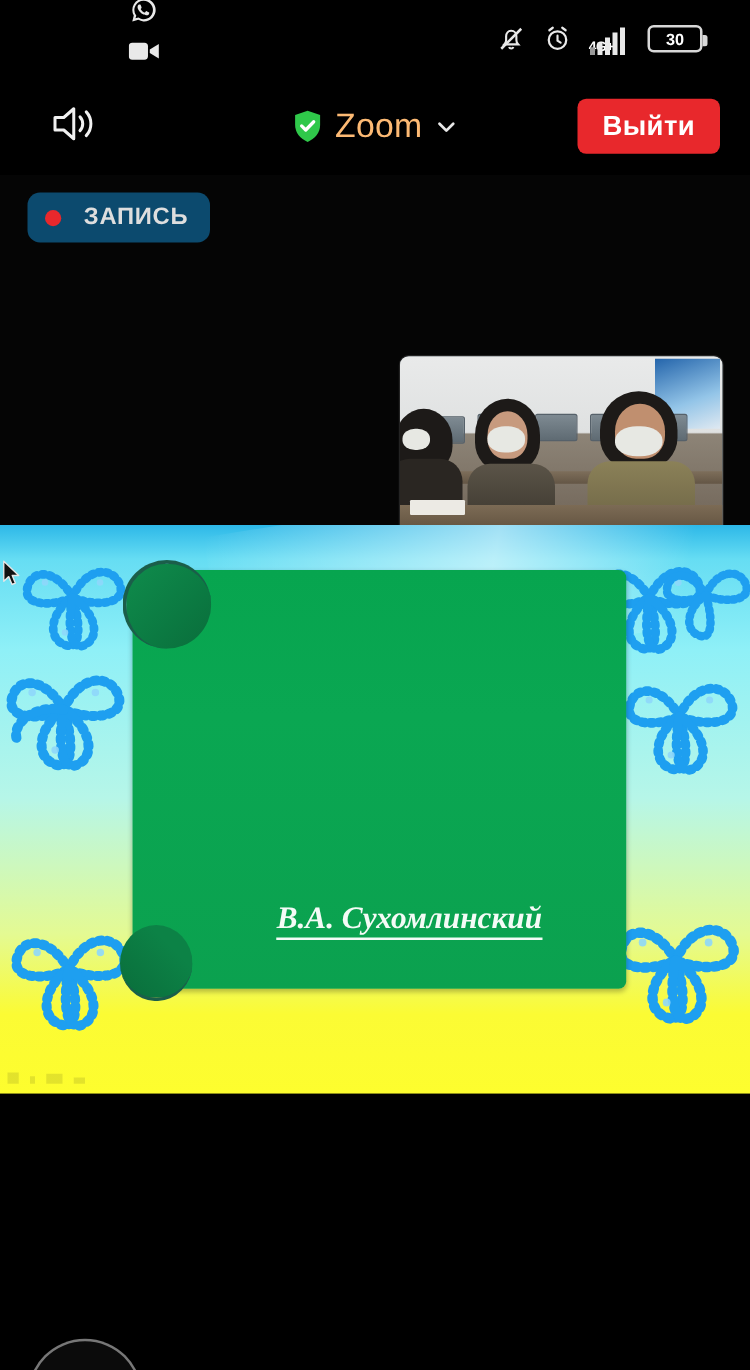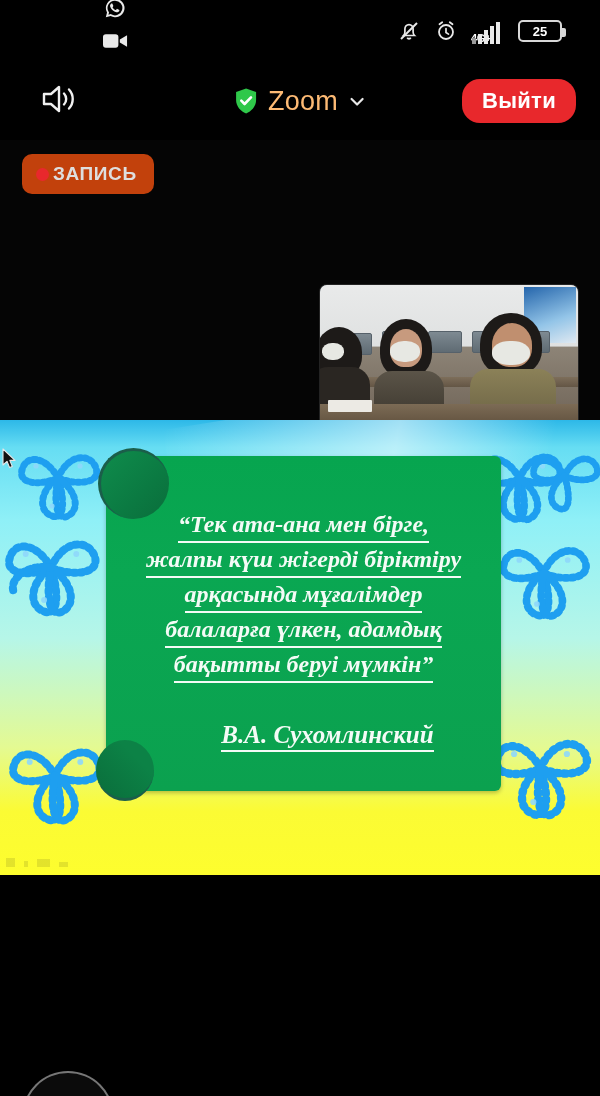--- a/index.html
+++ b/index.html
@@ -74,35 +74,35 @@
     width:24px; height:27px; position:relative; display:block;
   }
   .meet-id .label {
     font-size:27px; color:#fdba74; font-weight:400; letter-spacing:0.2px;
   }
   .chev { width:18px; height:18px; display:block; }
   .leave-btn {
     position:absolute; right:24px; top:50%; transform:translateY(-50%);
     background:#e8282c; color:#fff;
     font-size:22px; font-weight:bold;
-    padding:9px 20px; border-radius:18px;
+    padding:9px 20px; border-radius:7px;
     border:none; cursor:pointer; letter-spacing:0.3px;
     font-family:"Liberation Sans", sans-serif;
   }
 
   
   .stage {
     position:absolute; top:140px; left:0; width:600px; height:280px;
     background:#050505; overflow:hidden;
   }
   .rec-badge {
     position:absolute; left:22px; top:14px;
-    background:#c2410c; border-radius:10px;
+    background:#0c4a6e; border-radius:10px;
     padding:9px 17px 9px 14px;
-    display:flex; align-items:center; gap:4px;
+    display:flex; align-items:center; gap:18px;
   }
   .rec-dot { width:13px; height:13px; border-radius:50%; background:#e8282c; display:block; }
   .rec-badge .t { color:#dedede; font-size:19px; font-weight:bold; letter-spacing:0.6px; }
 
   .thumb {
     position:absolute; left:320px; top:145px;
     width:258px; height:145px;
     border-radius:7px; overflow:hidden;
     background:#7f8b92;
     box-shadow:0 0 0 1px rgba(255,255,255,0.12);
@@ -276,21 +276,21 @@
         <svg width="34" height="26" viewBox="0 0 34 26" style="position:absolute;left:0;top:2px;">
           <rect x="1" y="18" width="4" height="6" fill="#9a9a9a"></rect>
           <rect x="7" y="14" width="4" height="10" fill="#e9e9e9"></rect>
           <rect x="13" y="10" width="4" height="14" fill="#e9e9e9"></rect>
           <rect x="19" y="6" width="4" height="18" fill="#e9e9e9"></rect>
           <rect x="25" y="2" width="4" height="22" fill="#e9e9e9"></rect>
         </svg>
       </span>
 
       <span class="battery">
-        <span>25</span>
+        <span>30</span>
       </span>
     </div>
   </div>
 
   <div class="zoombar">
 
     <div class="speaker-btn">
       <span>
         <svg width="40" height="34" viewBox="0 0 40 34">
           <path d="M4 12h7L19 5v24l-8-7H4z" fill="none" stroke="#f0f0f0" stroke-width="2.4" stroke-linejoin="round"></path>
@@ -443,27 +443,20 @@
         <path d="M50 52 C66 62 74 82 60 90 C47 96 46 72 50 52Z"></path>
       </g>
       <g fill="#8fd8fb" opacity=".9">
           <circle cx="28" cy="40" r="2.6"></circle>
           <circle cx="72" cy="40" r="2.6"></circle>
           <circle cx="44" cy="80" r="2.6"></circle>
         </g>
     </svg>
 
     <div class="quotebox">
-      <div class="quote-text">
-        <span class="ln">“Тек ата-ана мен бірге,</span><br>
-        <span class="ln">жалпы күш жігерді біріктіру</span><br>
-        <span class="ln">арқасында мұғалімдер</span><br>
-        <span class="ln">балаларға үлкен, адамдық</span><br>
-        <span class="ln">бақытты беруі мүмкін”</span>
-      </div>
       <div class="quote-author">
         <span class="ln">В.А. Сухомлинский</span>
       </div>
     </div>
 
     <span class="cursor">
       <svg width="15" height="22" viewBox="0 0 15 22">
         <path d="M1 1 L1 17 L5 13.3 L7.6 19.6 L10.3 18.5 L7.8 12.4 L13 12.4 Z" fill="#111" stroke="#e6e6e6" stroke-width="1.1" stroke-linejoin="round"></path>
       </svg>
     </span>

